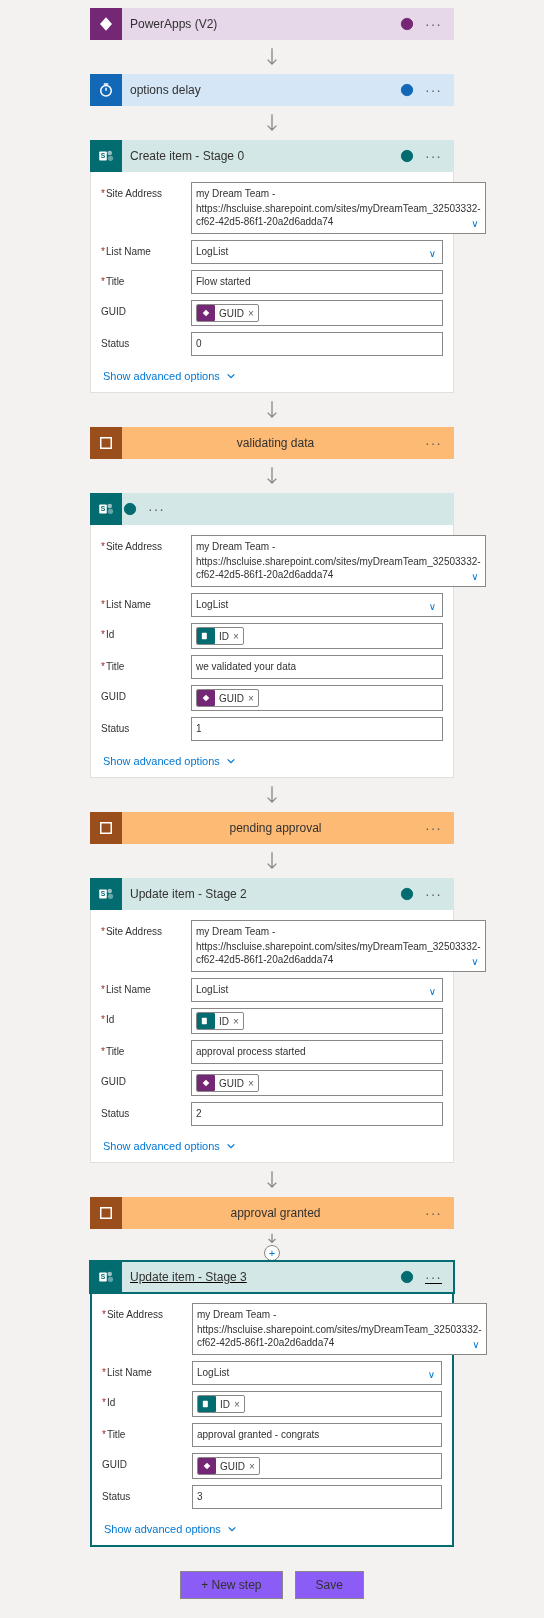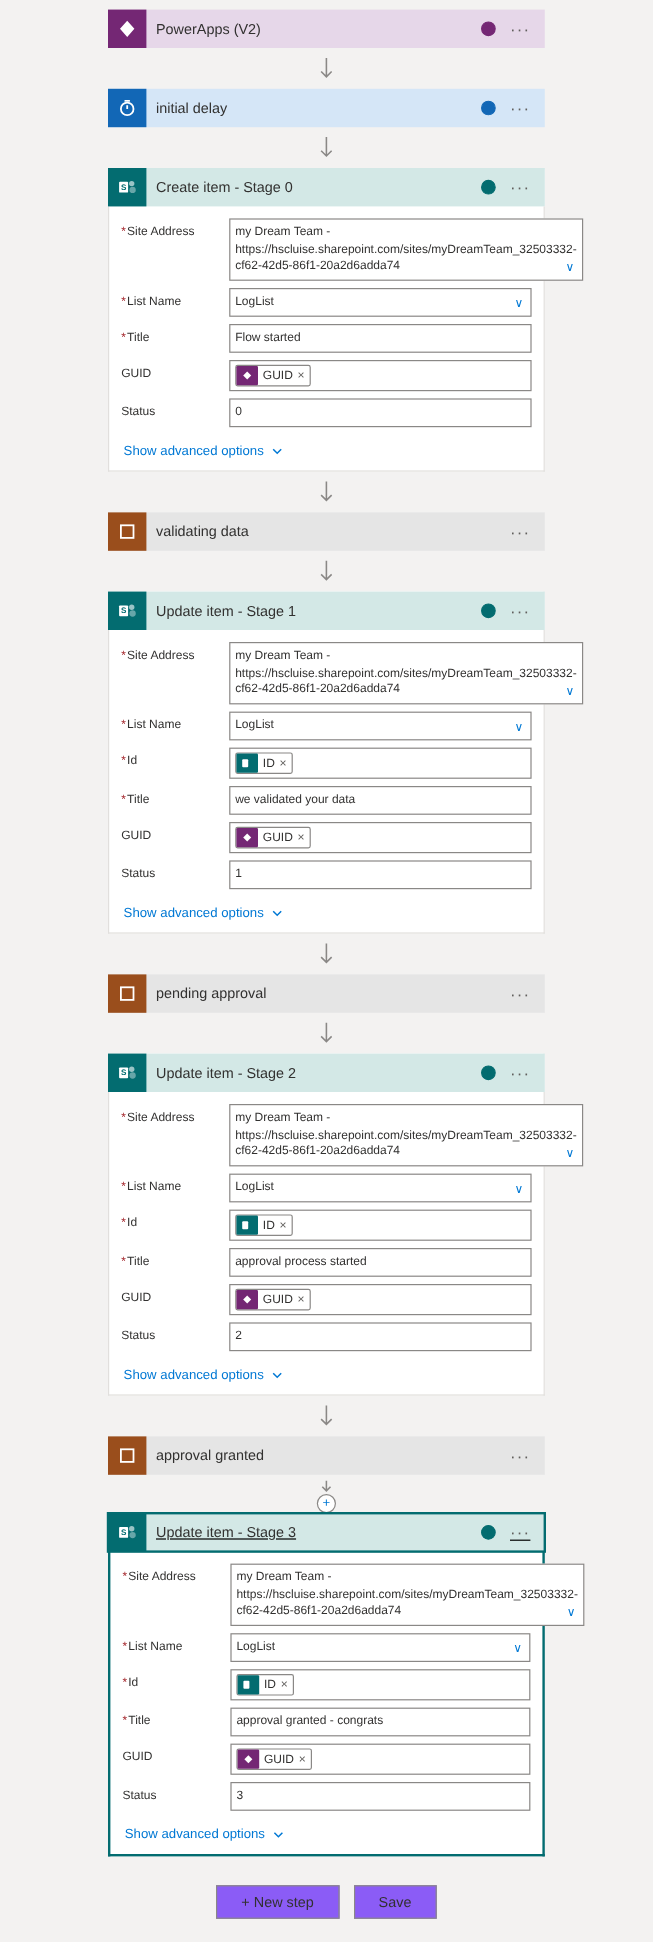--- a/index.html
+++ b/index.html
@@ -40,21 +40,21 @@
   .selected .header-bar { outline:2px solid #036c70; outline-offset:-1px;text-decoration:underline; }
   .footer { display:flex; justify-content:center; gap:12px; padding:24px 0 8px; }
   .btn { border:1px solid #8a8886; background:#8b5cf6; font-size:12px; color:#323130; padding:6px 20px; cursor:pointer; }
   
   .hdr-powerapps { background:#e6d7e9; }
   .hdr-powerapps .icon-box { background:#742774; }
   .hdr-delay { background:#d5e6f7; }
   .hdr-delay .icon-box { background:#1267b6; }
   .hdr-sp { background:#d3e8e6; }
   .hdr-sp .icon-box { background:#036c70; }
-  .hdr-scope { background:#e5e5e5; }
+  .hdr-scope { background:#fdba74;text-align:center; }
   .hdr-scope .icon-box { background:#9a4e1c; }
   .hdr-sp .help-icon svg circle, .hdr-sp .help-icon svg text { stroke:#036c70; fill:#036c70; }
   .hdr-powerapps .help-icon svg circle, .hdr-powerapps .help-icon svg text { stroke:#742774; fill:#742774; }
   .hdr-delay .help-icon svg circle, .hdr-delay .help-icon svg text { stroke:#1267b6; fill:#1267b6; }
 </style>
 </head>
 <body>
 
 <div class="canvas">
 
@@ -83,21 +83,21 @@
     </div>
 
   <div class="step">
     <div class="header-bar hdr-delay">
       <div class="icon-box">
         <svg viewBox="0 0 24 24">
             <circle cx="12" cy="13" r="7" fill="none" stroke="#fff" stroke-width="2"></circle>
             <path d="M12 13 L12 9 M9 4 L15 4" stroke="#fff" stroke-width="2"></path>
           </svg>
       </div>
-      <div class="title">initial delay</div>
+      <div class="title">options delay</div>
       <div class="help-icon">
           <svg viewBox="0 0 16 16">
             <circle cx="8" cy="8" r="6.5" fill="none" stroke-width="1"></circle>
             <text x="8" y="11" text-anchor="middle" font-size="9">?</text>
           </svg>
         </div>
       <div class="menu-dots">···</div>
     </div>
   </div>
 
@@ -202,21 +202,20 @@
   <div class="step">
     <div class="header-bar hdr-sp">
       <div class="icon-box">
         <svg viewBox="0 0 24 24">
               <rect x="3" y="6" width="10" height="12" rx="1" fill="#fff"></rect>
               <text x="8" y="15" text-anchor="middle" font-size="9" fill="#036c70" font-weight="bold">S</text>
               <circle cx="17" cy="8" r="3" fill="#fff" opacity="0.6"></circle>
               <circle cx="18" cy="15" r="3.5" fill="#fff" opacity="0.4"></circle>
             </svg>
       </div>
-      <div class="title">Update item - Stage 1</div>
       <div class="help-icon">
             <svg viewBox="0 0 16 16">
               <circle cx="8" cy="8" r="6.5" fill="none" stroke-width="1"></circle>
               <text x="8" y="11" text-anchor="middle" font-size="9">?</text>
             </svg>
           </div>
       <div class="menu-dots">···</div>
     </div>
     <div class="card-body">
       <div class="row">

